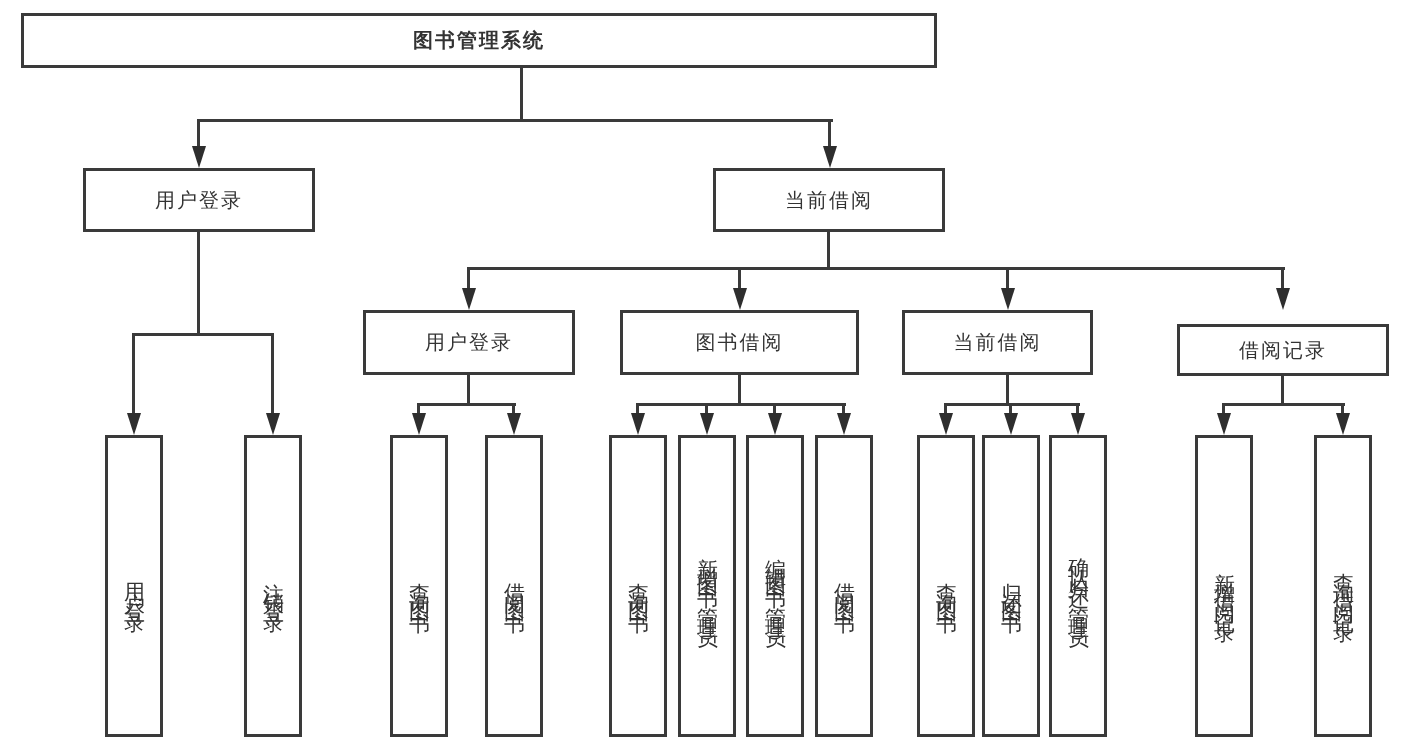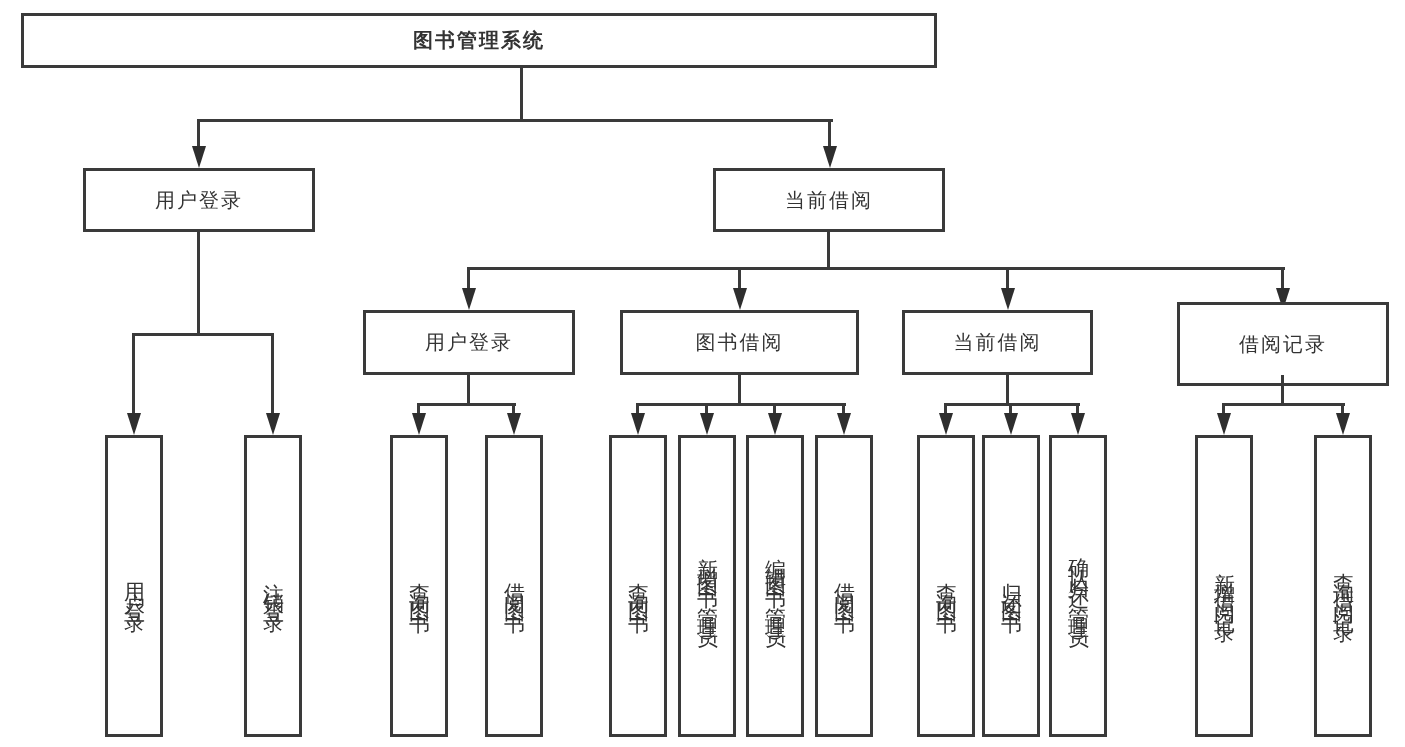--- a/index.html
+++ b/index.html
@@ -86,21 +86,21 @@
   <div class="vline" style="left:738px; top:267px; width:3px; height:24px;"></div>
   <div class="arrow" style="left:733px; top:288px;"></div>
   <div class="vline" style="left:1006px; top:267px; width:3px; height:24px;"></div>
   <div class="arrow" style="left:1001px; top:288px;"></div>
   <div class="vline" style="left:1281px; top:267px; width:3px; height:24px;"></div>
   <div class="arrow" style="left:1276px; top:288px;"></div>
 
   <div class="node" style="left:363px; top:310px; width:212px; height:65px;">用户登录</div>
   <div class="node" style="left:620px; top:310px; width:239px; height:65px;">图书借阅</div>
   <div class="node" style="left:902px; top:310px; width:191px; height:65px;">当前借阅</div>
-  <div class="node" style="left:1177px; top:302px; width:212px; height:84px;">借阅记录</div>
+  <div class="node" style="left:1177px; top:324px; width:212px; height:52px;">借阅记录</div>
 
   <div class="vline" style="left:467px; top:375px; width:3px; height:31px;"></div>
   <div class="hline" style="left:417px; top:403px; width:99px; height:3px;"></div>
   <div class="vline" style="left:417px; top:403px; width:3px; height:12px;"></div>
   <div class="arrow" style="left:412px; top:413px;"></div>
   <div class="vline" style="left:512px; top:403px; width:3px; height:12px;"></div>
   <div class="arrow" style="left:507px; top:413px;"></div>
 
   <div class="vline" style="left:738px; top:375px; width:3px; height:31px;"></div>
   <div class="hline" style="left:636px; top:403px; width:210px; height:3px;"></div>

